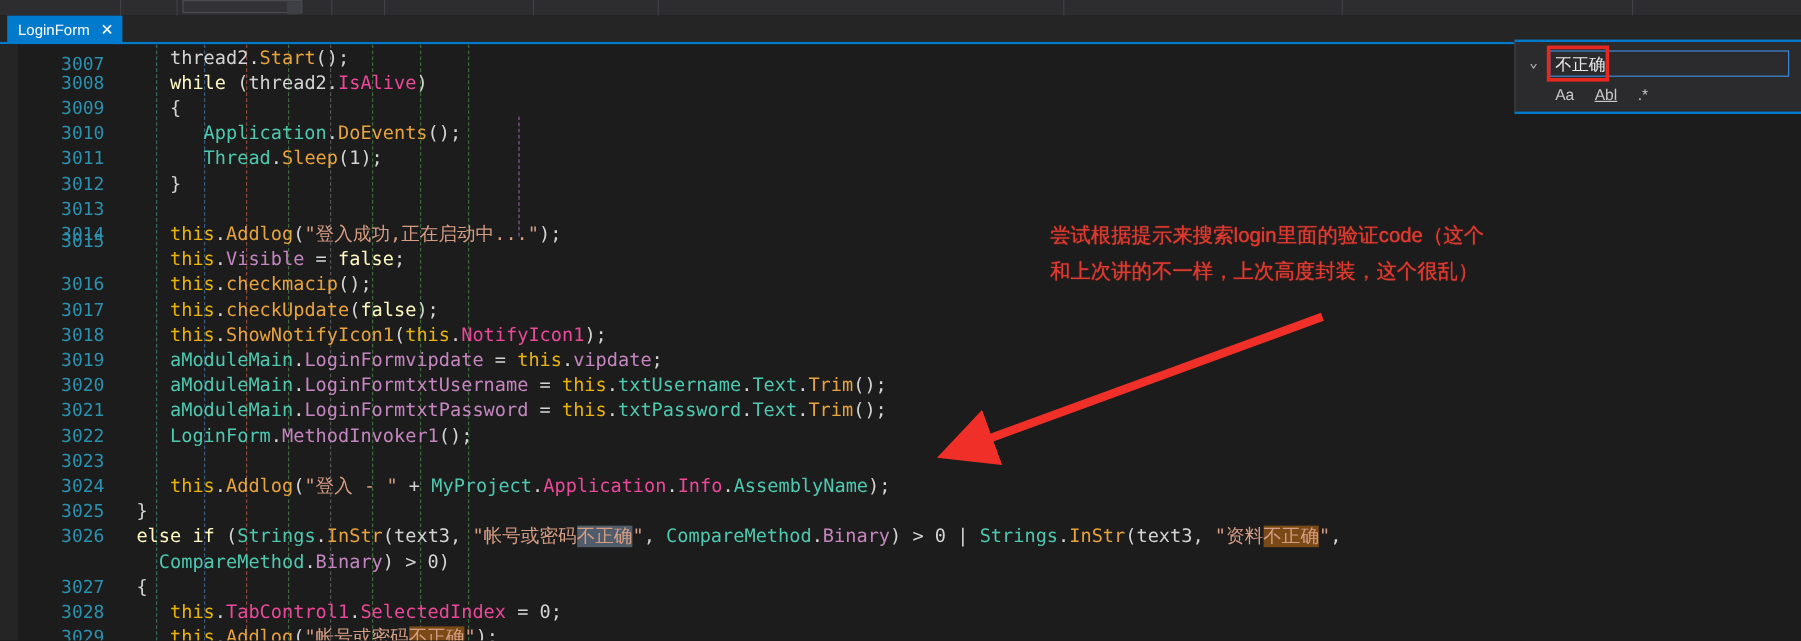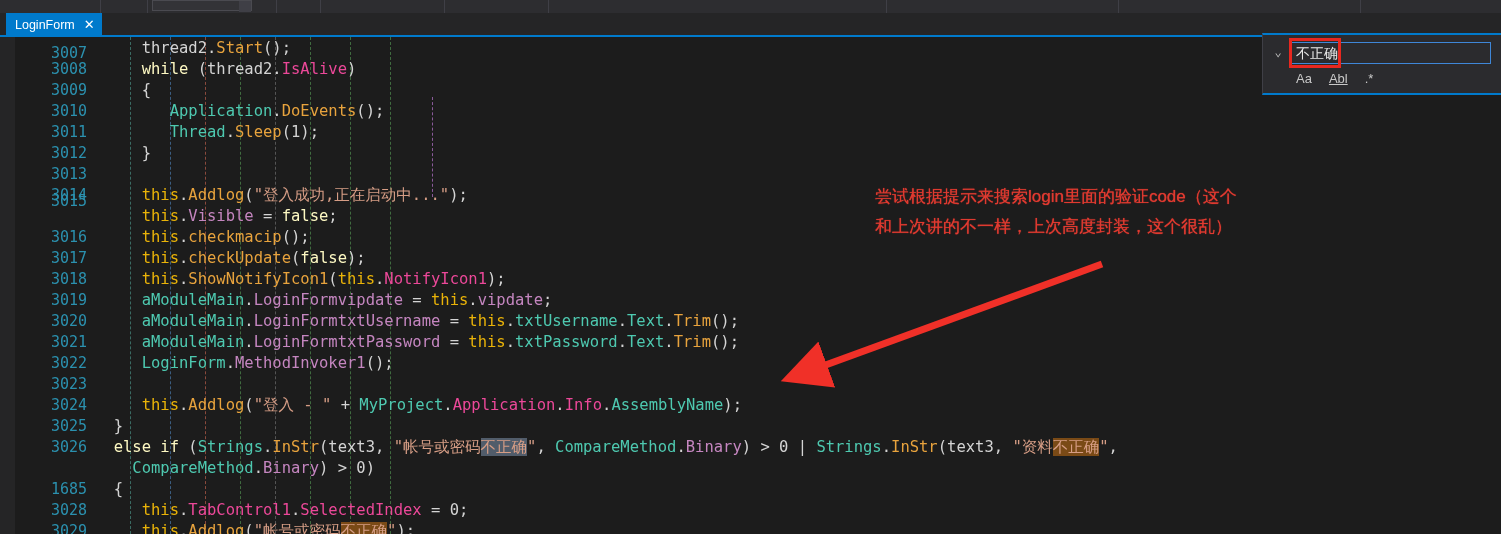--- a/index.html
+++ b/index.html
@@ -259,21 +259,21 @@
       <div class="lineno" style="top:211px">3017</div>
       <div class="lineno" style="top:232px">3018</div>
       <div class="lineno" style="top:253px">3019</div>
       <div class="lineno" style="top:274px">3020</div>
       <div class="lineno" style="top:295px">3021</div>
       <div class="lineno" style="top:316px">3022</div>
       <div class="lineno" style="top:337px">3023</div>
       <div class="lineno" style="top:358px">3024</div>
       <div class="lineno" style="top:379px">3025</div>
       <div class="lineno" style="top:400px">3026</div>
-      <div class="lineno" style="top:442px">1685</div>
+      <div class="lineno" style="top:442px">3027</div>
       <div class="lineno" style="top:463px">3028</div>
       <div class="lineno" style="top:484px">3029</div>
 
     </div>
 
     <div class="code-layer">
 
       <div class="cl" style="top:1px"><span class="t-plain">     </span><span class="t-plain">thread2</span><span class="t-plain">.</span><span class="t-fn2">Start</span><span class="t-plain">();</span></div>
 
       <div class="cl" style="top:22px"><span class="t-plain">     </span><span class="t-kw">while</span><span class="t-plain"> (thread2.</span><span class="t-prop">IsAlive</span><span class="t-plain">)</span></div>

